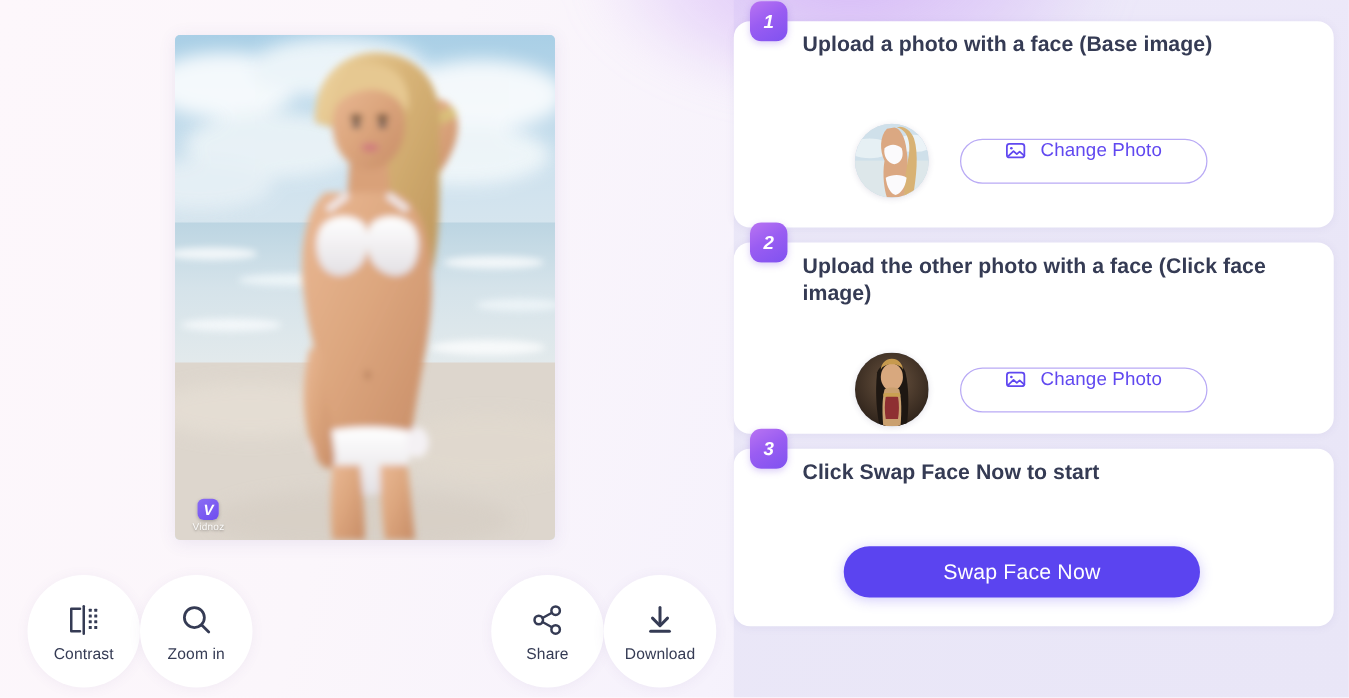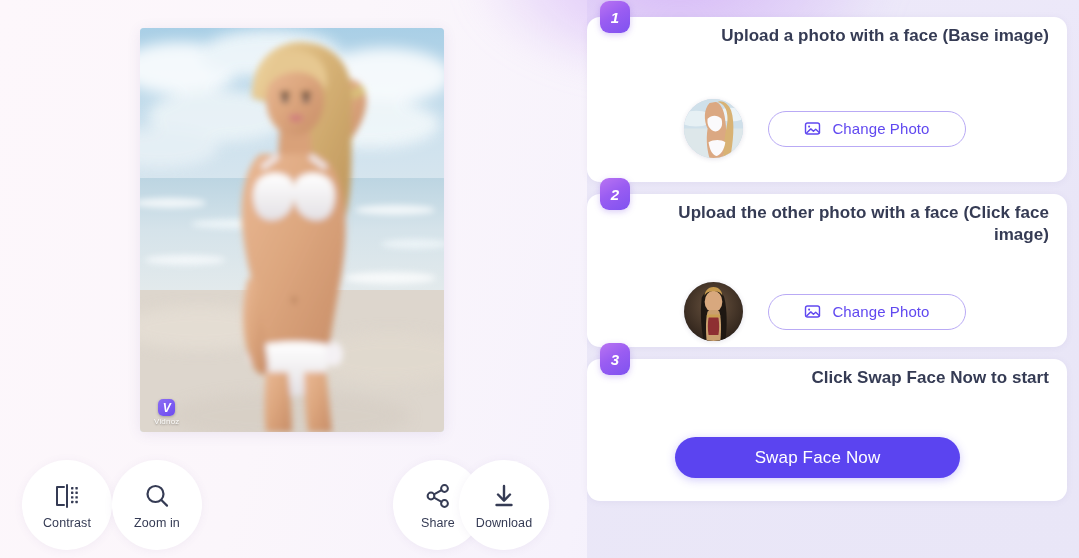--- a/index.html
+++ b/index.html
@@ -122,21 +122,21 @@
   .tool .t-icon { width: 30px; height: 30px; display: block; color: #353b54; }
   .tool .t-label {
     font-size: 12.5px;
     color: #353b54;
     letter-spacing: 0.1px;
     white-space: nowrap;
   }
   .tool-contrast { left: 22px; top: 0px; }
   .tool-zoom     { left: 112px; top: 0px; }
   .tool-share    { left: 393px; top: 0px; }
-  .tool-download { left: 459px; top: 0px; }
+  .tool-download { left: 483px; top: 0px; }
 
   
   .steps {
     position: absolute;
     right: 12px;
     top: 0;
     width: 480px;
     height: 558px;
     padding: 17px 0 0 0;
   }
@@ -174,21 +174,20 @@
 
   .step-title {
     position: absolute;
     left: 55px;
     top: 8px;
     right: 18px;
     font-size: 17px;
     line-height: 1.3;
     color: #353b54;
     letter-spacing: 0.05px;
-    text-align: right;
   }
 
   .step-row {
     position: absolute;
     left: 0; right: 0;
     display: flex;
     align-items: center;
   }
   .c1 .step-row { top: 82px; padding-left: 97px; }
   .c2 .step-row { top: 88px; padding-left: 97px; }
@@ -209,21 +208,21 @@
     width: 198px;
     height: 36px;
     border-radius: 18px;
     border: 1.4px solid #b9aaf5;
     background: #ffffff;
     color: #6048f0;
     font-size: 15px;
     font-family: inherit;
     font-weight: 500;
     display: flex;
-    align-items: center;
+    align-items: flex-start;
     justify-content: center;
     gap: 11px;
     cursor: pointer;
     letter-spacing: 0.1px;
   }
   .change-photo .cp-icon { width: 17px; height: 17px; display: block; color: #6048f0; flex: 0 0 17px; }
 
   .swap-btn {
     position: absolute;
     left: 88px;

